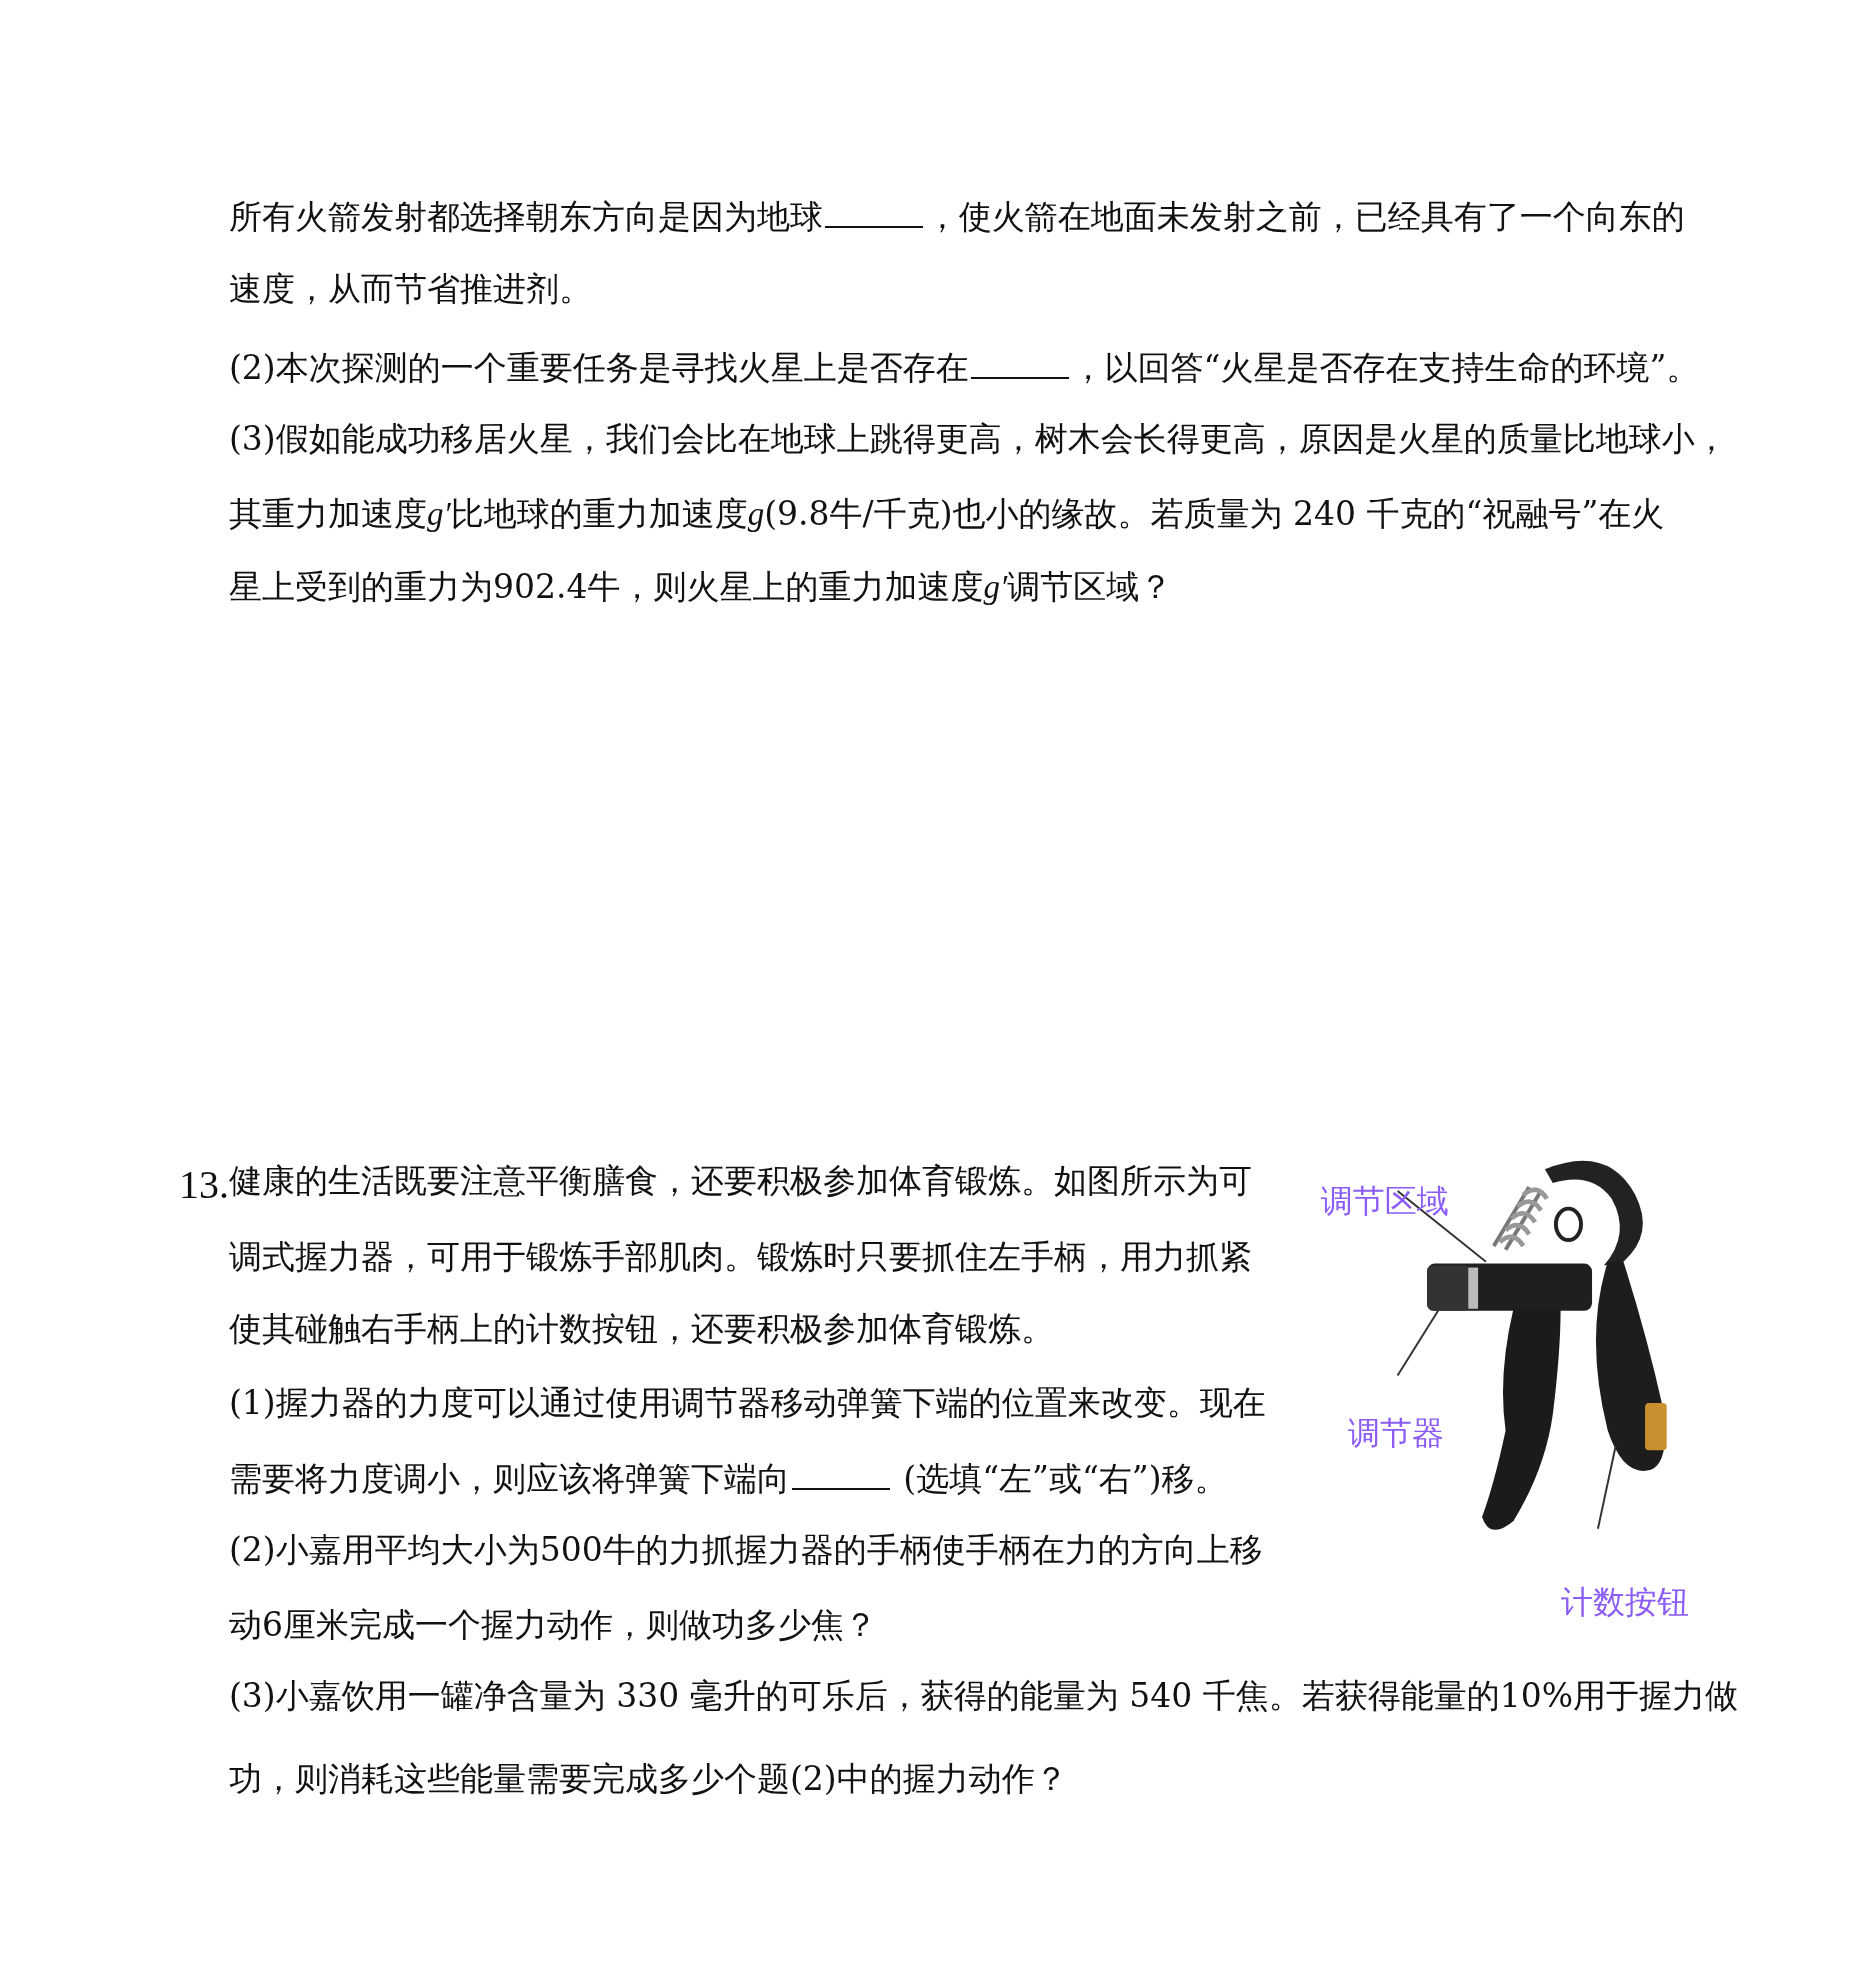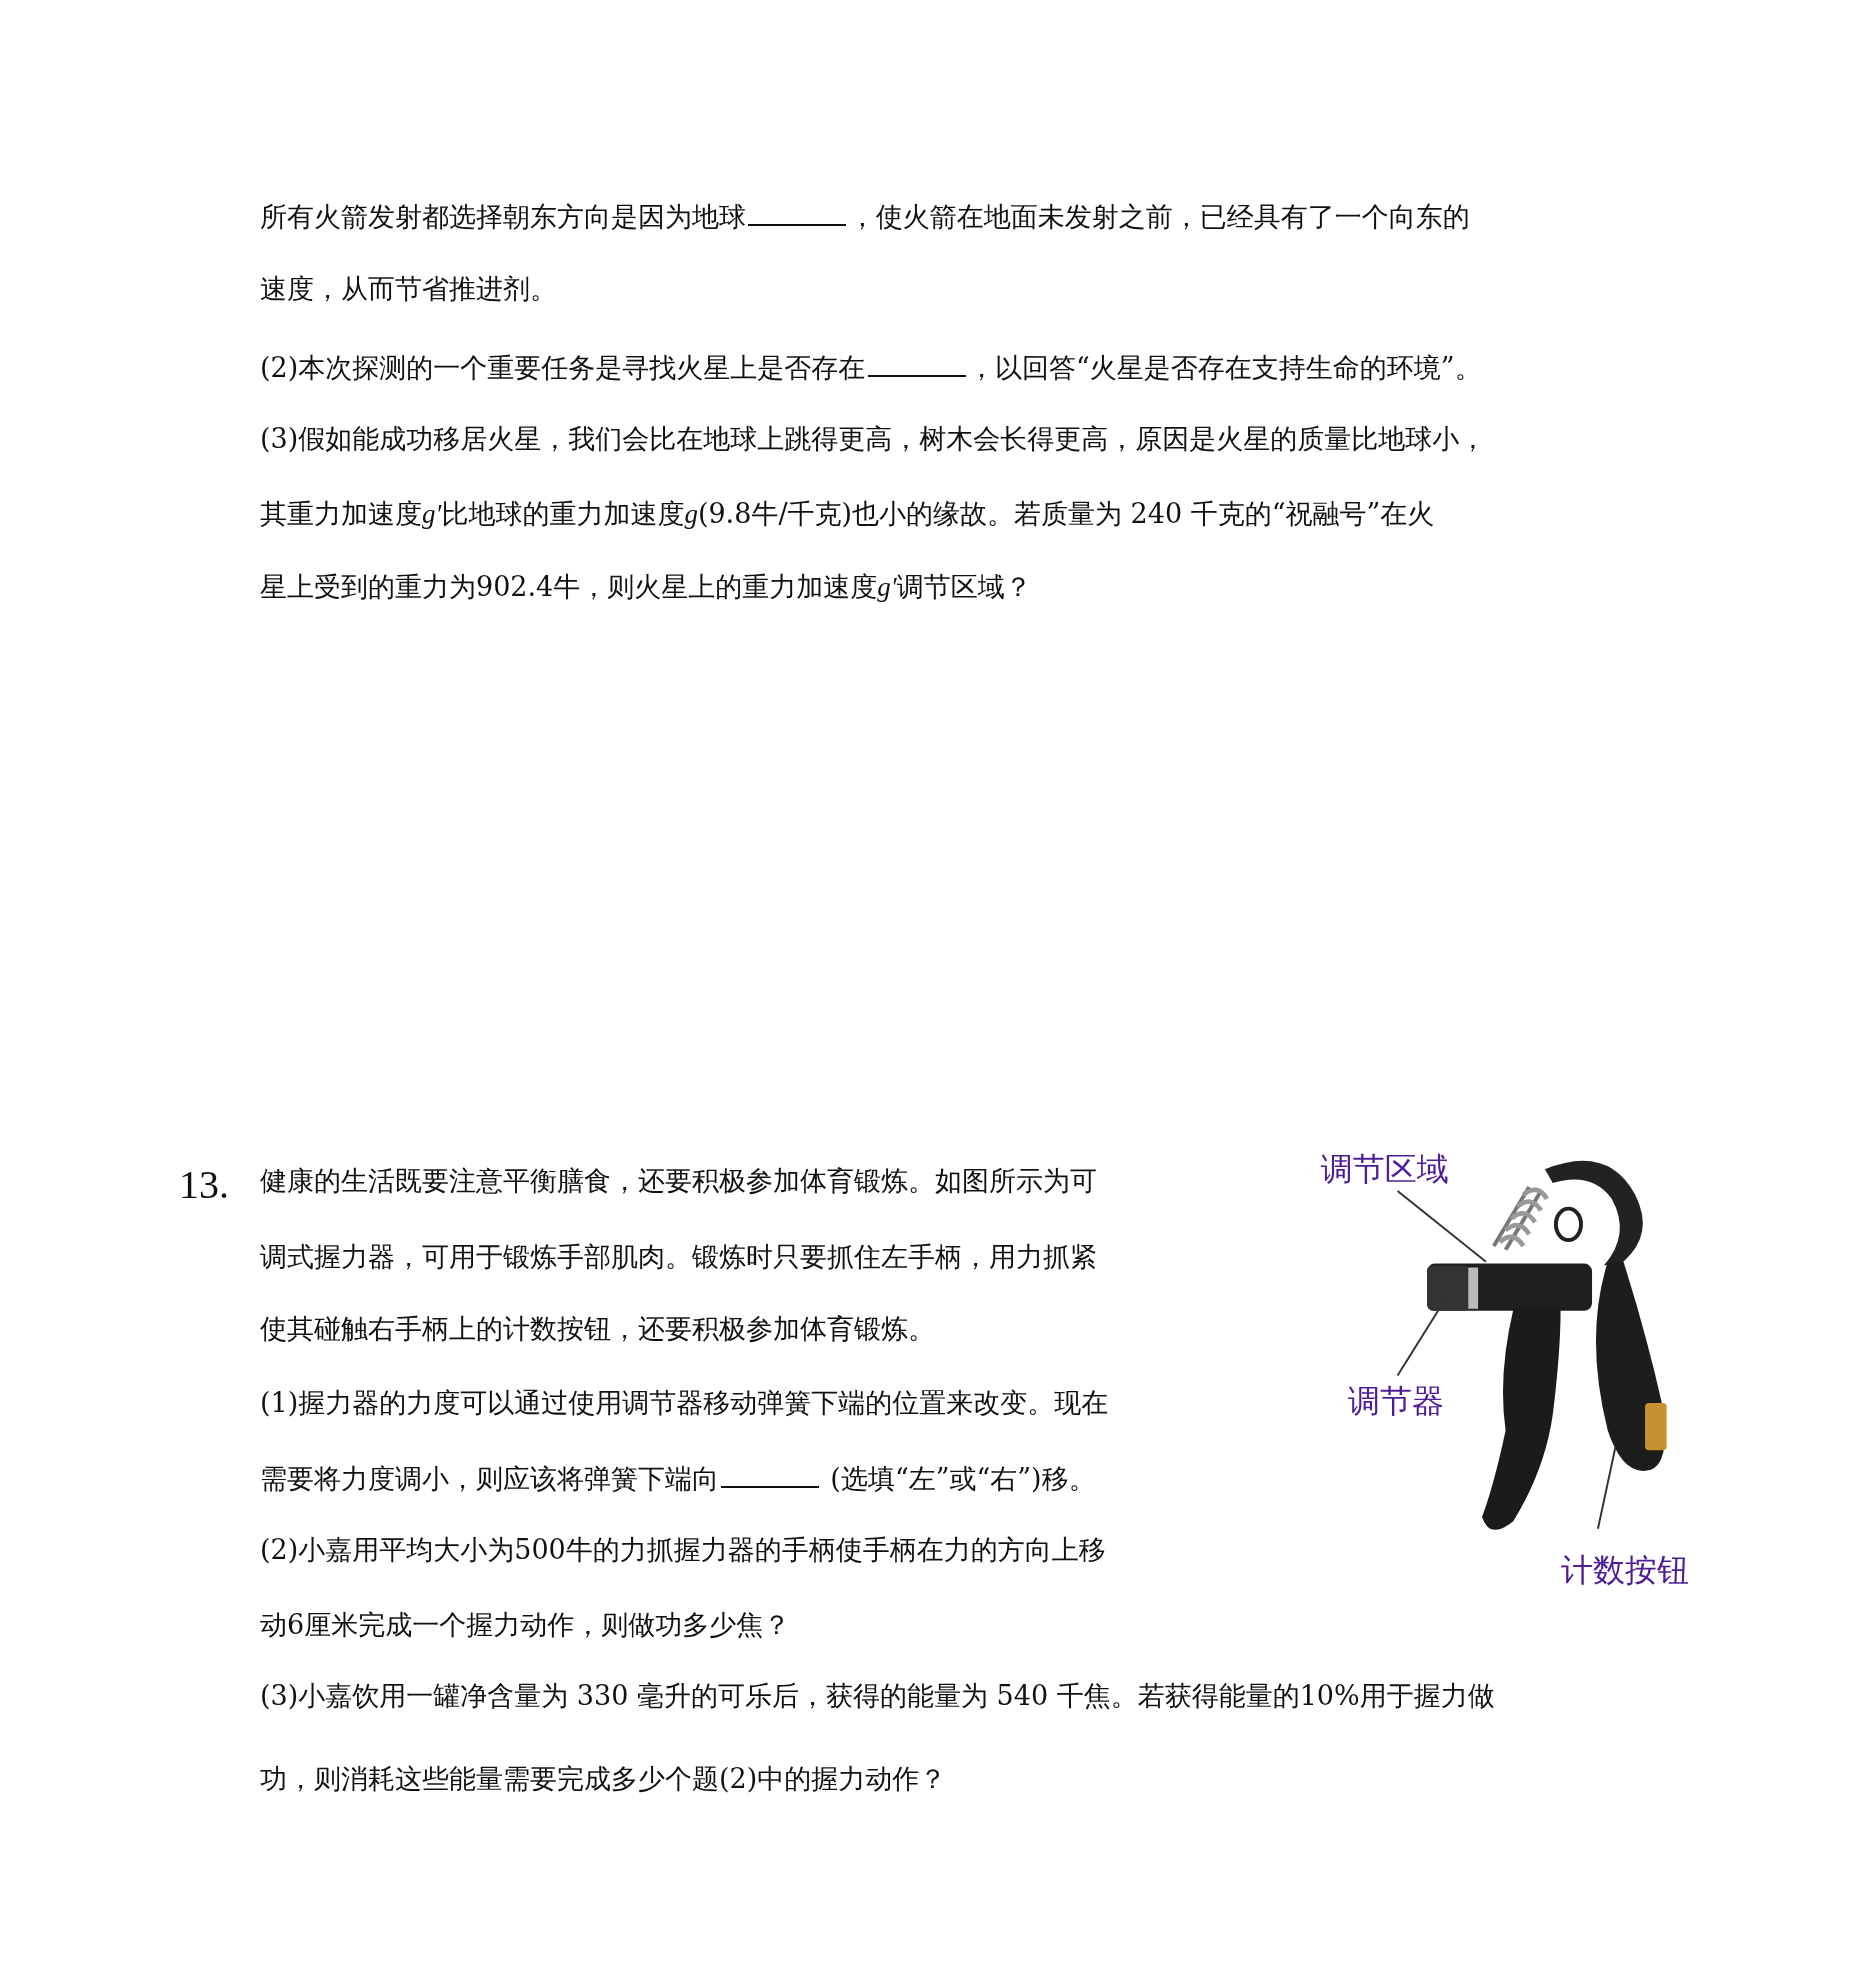--- a/index.html
+++ b/index.html
@@ -1,23 +1,23 @@
 <!DOCTYPE html>
 <html style="font-size:6.3px"><head>
 <meta charset="utf-8">
 <style>
   html, body { margin:0; padding:0; background:#ffffff; }
   body { width:1872px; height:2647px; position:relative; overflow:hidden;
          font-family: "DejaVu Serif", "Liberation Serif", serif; color:#111; }
-  .line { position:absolute; left:260px; font-size:27px; line-height:43px; white-space:nowrap; }
+  .line { position:absolute; left:229px; font-size:33px; line-height:43px; white-space:nowrap; }
   .qnum { position:absolute; left:179px; font-size:40px; line-height:43px; font-family:"Liberation Serif", serif; }
   .blank { display:inline-block; width:98px; border-bottom:2px solid #111; height:23.6px; vertical-align:baseline; margin:0 2.4px; }
   .it { font-style:italic; font-family:"Liberation Serif", serif; }
   .figure { position:absolute; left:1309px; top:1132px; width:460px; height:495px; }
-  .fig-label { position:absolute; font-family:Liberation Mono, monospace; font-size:32px; color:#4c1d95; white-space:nowrap; }
+  .fig-label { position:absolute; font-family:Liberation Mono, monospace; font-size:32px; color:#8b5cf6; white-space:nowrap;margin-top:32px; }
 </style>
 </head>
 <body>
 
 <div class="line" style="top:195px;">
   <span>所有火箭发射都选择朝东方向是因为地球</span><span class="blank"></span><span>，使火箭在地面未发射之前，已经具有了一个向东的</span>
 </div>
 <div class="line" style="top:267px;">速度，从而节省推进剂。</div>
 <div class="line" style="top:346px;">
   <span>(2)本次探测的一个重要任务是寻找火星上是否存在</span><span class="blank"></span><span>，以回答“火星是否存在支持生命的环境”。</span>

